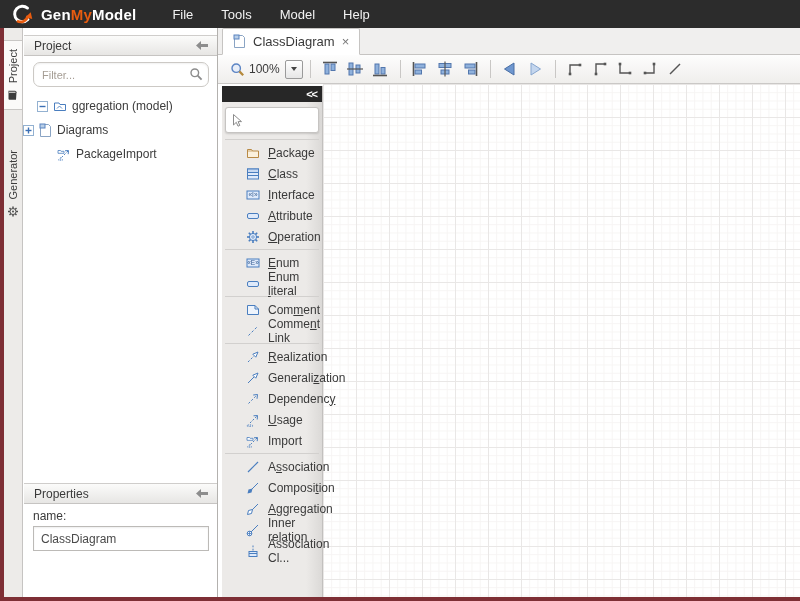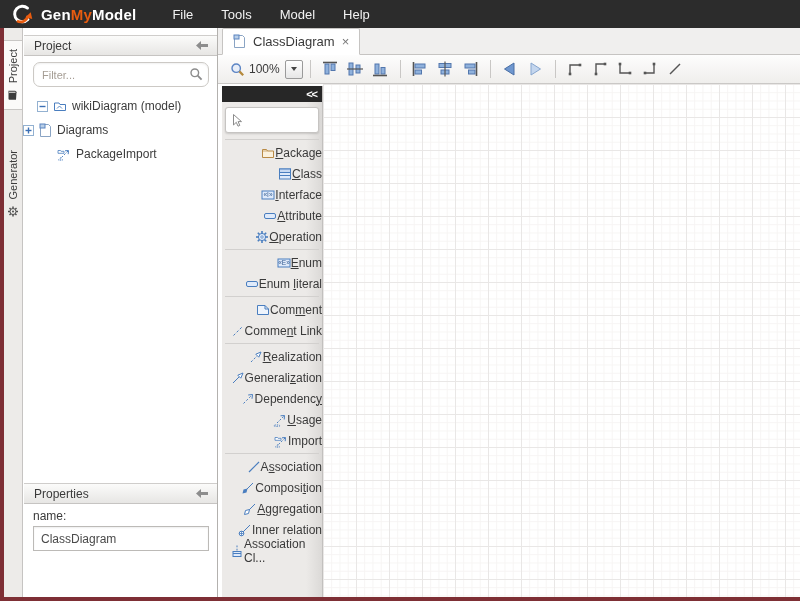--- a/index.html
+++ b/index.html
@@ -78,21 +78,21 @@
           #fff;}
 
   
   .palette{position:absolute;left:4px;top:2px;width:101px;bottom:0;box-sizing:border-box;
            background:linear-gradient(to right,#eceae8 84%,#dbd9d7 100%);
            border-right:1px solid #c2c0be;display:flex;flex-direction:column;}
   .palette-header{height:16px;background:#272727;display:flex;align-items:center;justify-content:flex-end;padding-right:5px;}
   .palette-collapse{color:#fff;font-size:11px;font-weight:bold;letter-spacing:-1px;line-height:1;cursor:pointer;}
   .p-sel{margin:5px 3px 4px 3px;height:24px;background:#fff;border:1px solid #c6c4c2;border-radius:3px;
          box-shadow:0 1px 2px rgba(0,0,0,.15);display:flex;align-items:center;padding-left:4px;cursor:pointer;}
-  .p-item{height:21px;display:flex;align-items:center;padding-left:8px;font-size:12px;color:#3a3a3a;cursor:pointer;justify-content:flex-end;}
+  .p-item{height:21px;display:flex;align-items:center;gap:8px;padding-left:24px;font-size:12px;color:#3a3a3a;cursor:pointer;}
   .p-item .p-icn{width:14px;height:14px;flex:0 0 14px;}
   .p-sep{border-top:1px solid #d2d0ce;margin:2px 3px;}
   u{text-decoration:underline;}
 </style>
 </head>
 <body>
 
 <div id="app">
 
   <header class="topbar">
@@ -170,21 +170,21 @@
     <span class="expander"><svg width="11" height="11" viewBox="0 0 11 11">
               <rect x="0.5" y="0.5" width="10" height="10" fill="#fff" stroke="#93b1d1"></rect>
               <line x1="2.5" y1="5.5" x2="8.5" y2="5.5" stroke="#3b6fb5" stroke-width="1.4"></line>
             </svg></span>
           <span class="icn ">
             <svg width="14" height="14" viewBox="0 0 14 14">
               <path d="M1.5 11.5v-7.5h4.5l1 1.5h5.5v6z" fill="#fff" stroke="#4a7ebf"></path>
               <polyline points="4,9.5 6.5,7 9,9.5" fill="none" stroke="#4a7ebf" stroke-width=".9"></polyline>
             </svg>
           </span>
-          <span>wikiDiagram (model)</span>
+          <span>ggregation (model)</span>
         </div>
         <div class="tree-row" style="">
     <span class="expander"><svg width="11" height="11" viewBox="0 0 11 11">
               <rect x="0.5" y="0.5" width="10" height="10" fill="#fff" stroke="#93b1d1"></rect>
               <line x1="2.5" y1="5.5" x2="8.5" y2="5.5" stroke="#3b6fb5" stroke-width="1.4"></line>
               <line x1="5.5" y1="2.5" x2="5.5" y2="8.5" stroke="#3b6fb5" stroke-width="1.4"></line>
             </svg></span>
           <span class="icn ">
             <svg width="13" height="15" viewBox="0 0 13 15">
               <path d="M1.5 1.5h8l2 2v10h-10z" fill="#fff" stroke="#8aa4c4"></path>

